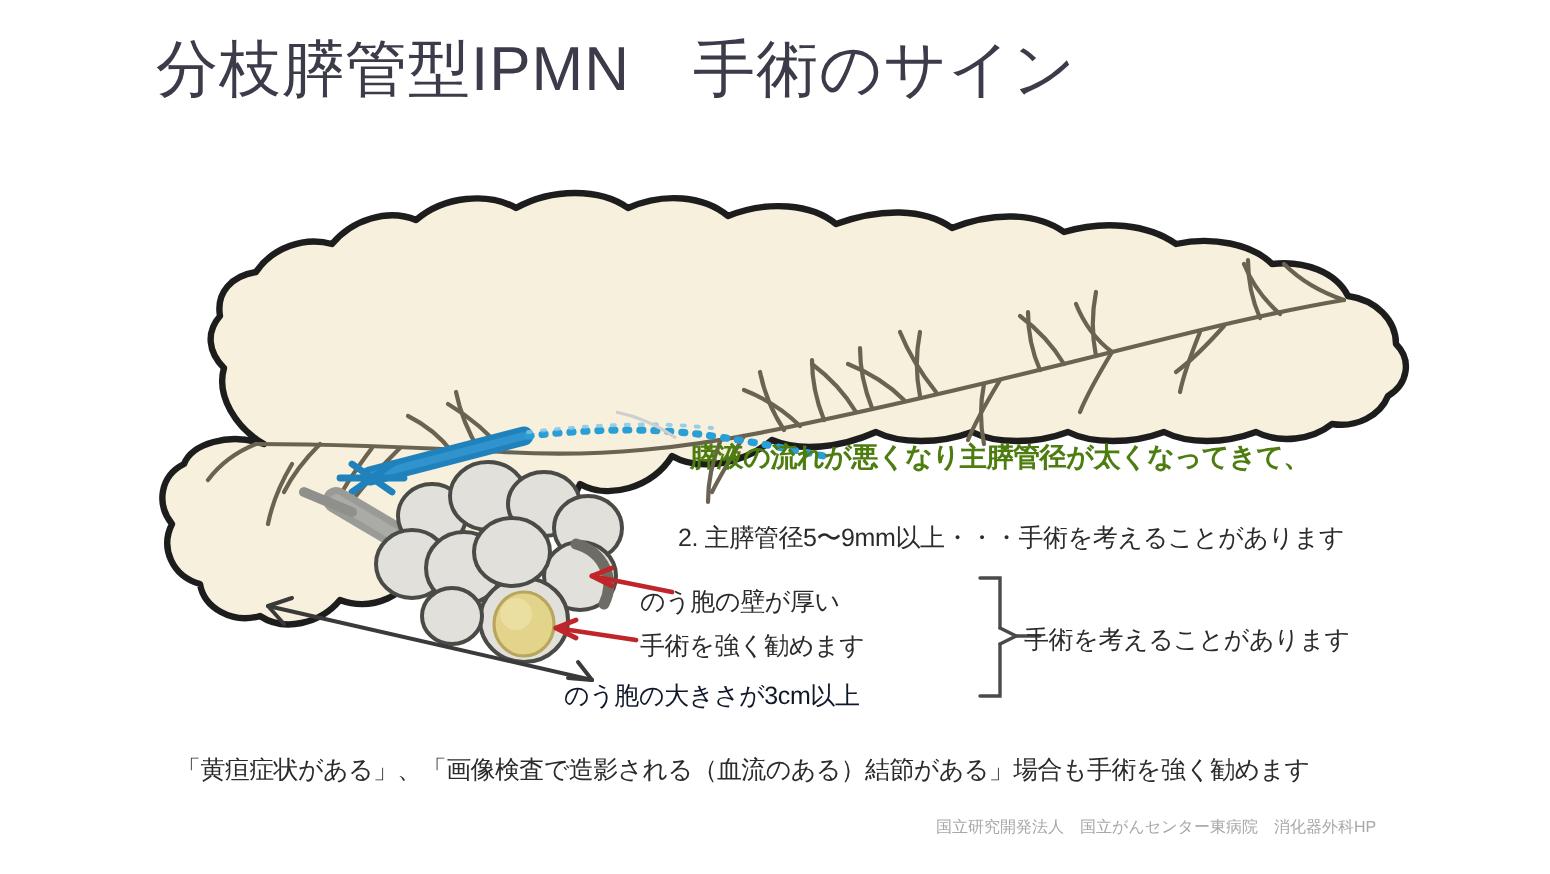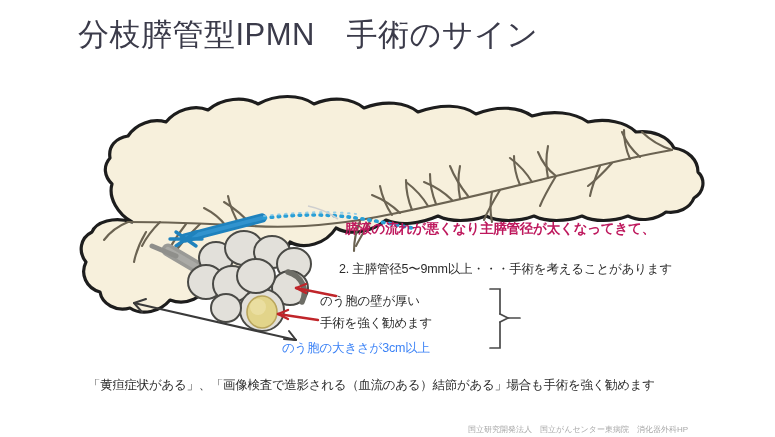--- a/index.html
+++ b/index.html
@@ -42,21 +42,21 @@
   .txt {
     position: absolute;
     color: #2f2f2f;
     white-space: pre;
   }
   #duct-head {
     left: 345px;
     top: 220px;
     font-size: 13.5px;
     font-weight: bold;
-    color: #be185d;
+    color: #4d7c0f;
     letter-spacing: -0.2px;
   }
   #duct-item-1 {
     left: 357px;
     top: 241px;
     font-size: 12.5px;
     color: #2b2b2b;
     letter-spacing: -0.2px;
   }
   #duct-item-2 {
@@ -77,21 +77,21 @@
     left: 320px;
     top: 315px;
     font-size: 12.5px;
     color: #2b2b2b;
     letter-spacing: -0.2px;
   }
   #cyst-item-3 {
     left: 282px;
     top: 340px;
     font-size: 12.5px;
-    color: #3b82f6;
+    color: #0f172a;
     letter-spacing: -0.2px;
   }
   #brace-result {
     left: 512px;
     top: 312px;
     font-size: 12.5px;
     color: #2b2b2b;
     letter-spacing: -0.2px;
   }
   #footnote {
@@ -100,21 +100,20 @@
     font-size: 12.5px;
     color: #2b2b2b;
     letter-spacing: -0.3px;
   }
   #credit {
     left: 468px;
     top: 408px;
     font-size: 8px;
     color: #a8a8a8;
     letter-spacing: 0px;
-    margin-top: 16px;
   }
 </style>
 </head>
 <body>
 
 <div id="slide">
 
   <div id="title">分枝膵管型IPMN　手術のサイン</div>
 
   <svg id="illustration" viewBox="0 0 775 437" xmlns="http://www.w3.org/2000/svg">
@@ -260,18 +259,19 @@
       <path d="M508,318 L520,318"></path>
     </g>
   </svg>
 
   <div class="txt" id="duct-head">膵液の流れが悪くなり主膵管径が太くなってきて、</div>
   <div class="txt" id="duct-item-2">2. 主膵管径5〜9mm以上・・・手術を考えることがあります</div>
 
   <div class="txt" id="cyst-item-1">のう胞の壁が厚い</div>
   <div class="txt" id="cyst-item-2">手術を強く勧めます</div>
   <div class="txt" id="cyst-item-3">のう胞の大きさが3cm以上</div>
+  <div class="txt" id="brace-result">手術を考えることがあります</div>
 
   <div class="txt" id="footnote">「黄疸症状がある」、「画像検査で造影される（血流のある）結節がある」場合も手術を強く勧めます</div>
 
   <div class="txt" id="credit">国立研究開発法人　国立がんセンター東病院　消化器外科HP</div>
 
 </div>
 
 </body></html>

